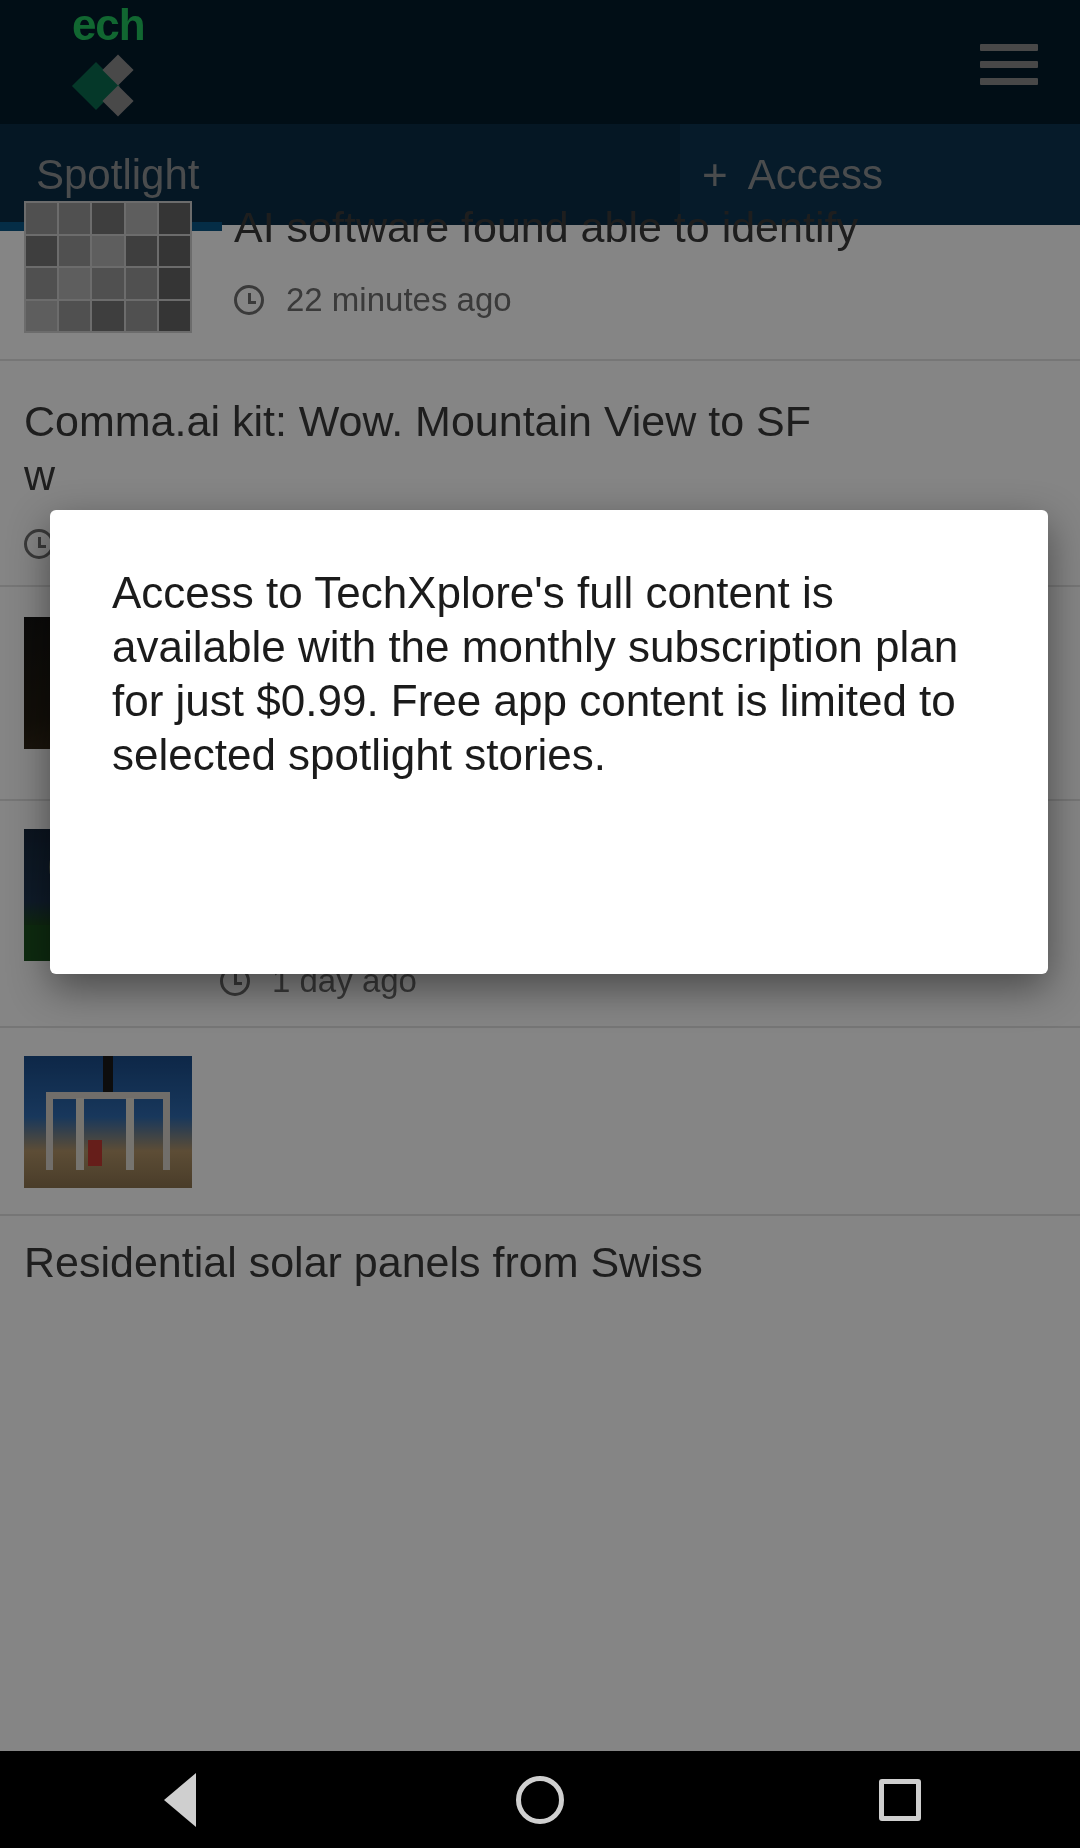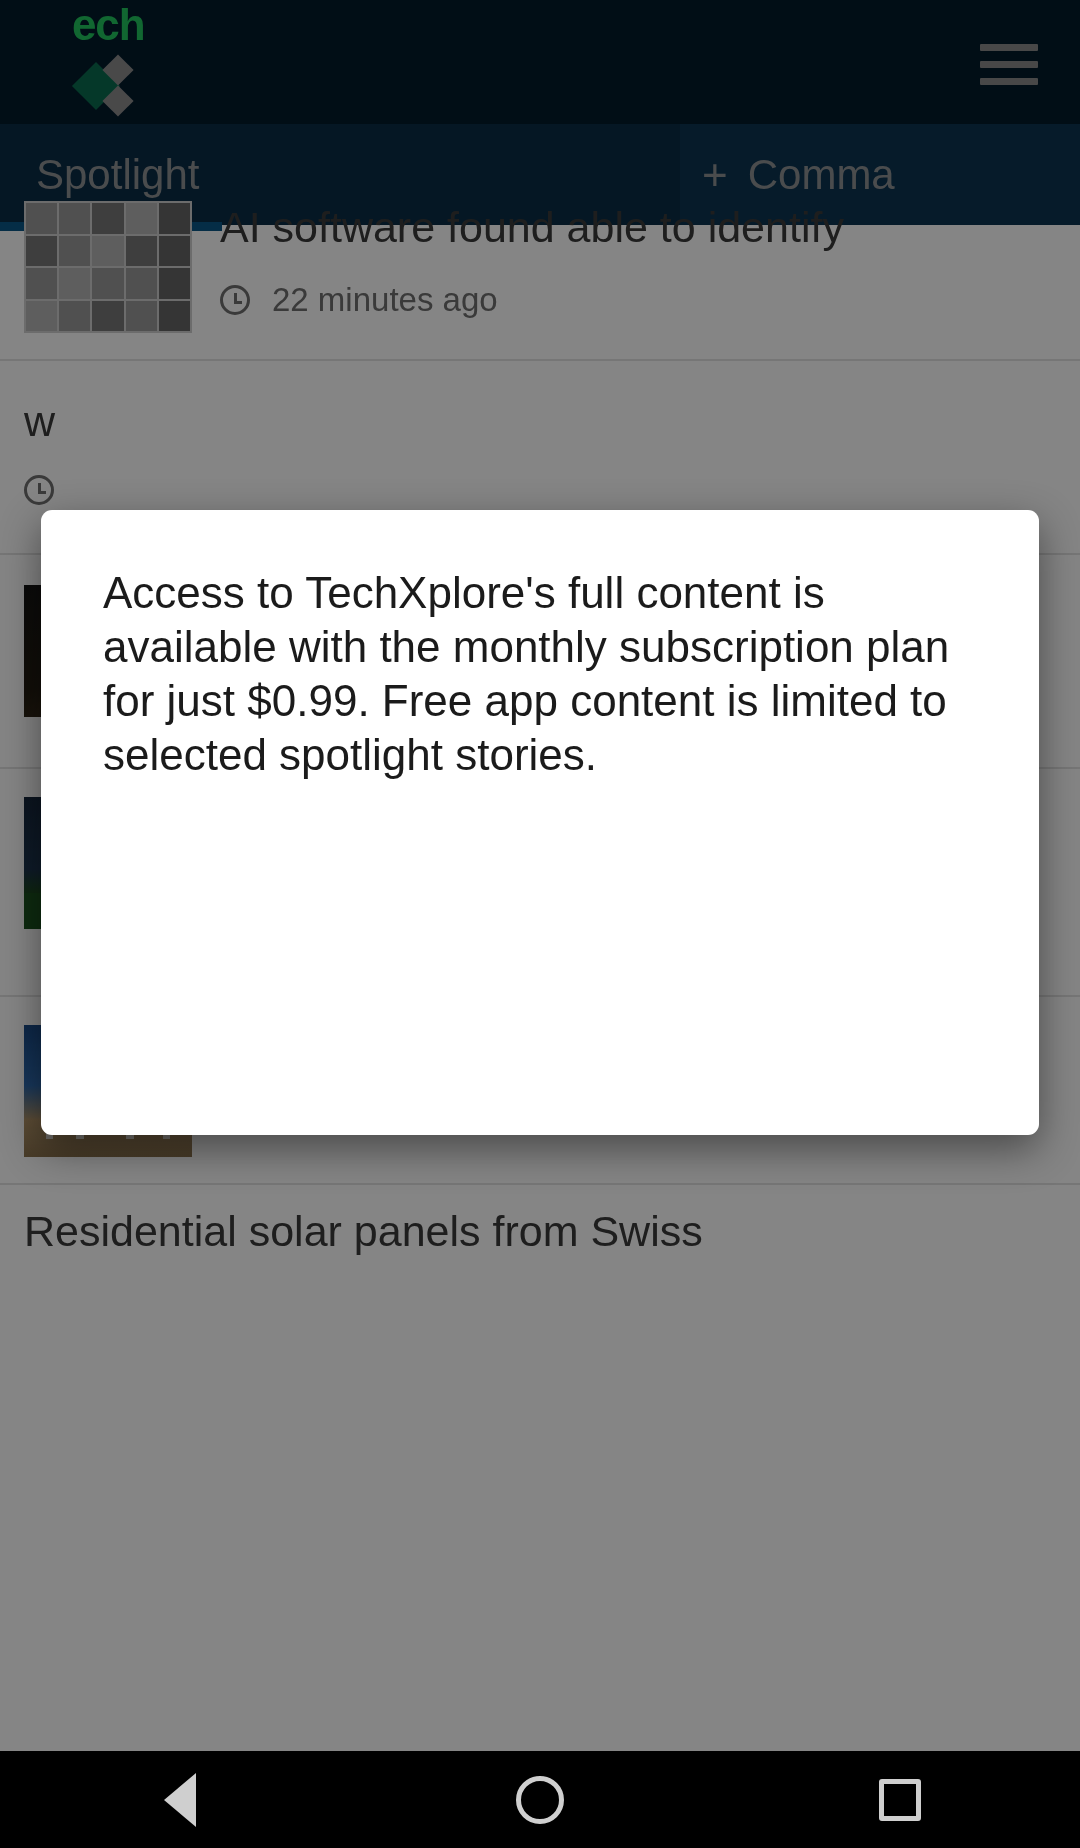--- a/index.html
+++ b/index.html
@@ -113,22 +113,22 @@
   .tn-tower .red { position:absolute; left:64px; top:84px; width:14px; height:26px; background:#c33b33; }
 
   
   .dim {
     position:absolute; top:0; left:0; width:1080px; height:1751px;
     background:rgba(0,0,0,0.48); pointer-events:none;
   }
 
   
   .dialog {
-    position:absolute; left:41px; top:510px; width:998px; height:625px;
-    background:#ffffff; border-radius:11px;
+    position:absolute; left:50px; top:510px; width:998px; height:464px;
+    background:#ffffff; border-radius:6px;
     box-shadow:0 14px 40px rgba(0,0,0,.45);
     padding:56px 50px 0 62px;
   }
   .dialog-msg {
     font-size:44px; line-height:1.23; color:#1b1b1b;
     padding-right:10px;
   }
   .dialog-actions {
     position:absolute; right:56px; bottom:168px;
     display:flex; align-items:center;
@@ -183,28 +183,28 @@
           <span></span>
       </div>
     </div>
 
     <div class="tab-bar">
       <div class="tab tab-spotlight">
         <span>Spotlight</span>
       </div>
       <div class="tab tab-manage">
         <span class="plus-icon">+</span>
-        <span>Comma</span>
+        <span>Access</span>
       </div>
     </div>
     <div class="tab-indicator"></div>
 
     <div class="list">
 
-      <div class="article" style="margin-top:-52px;">
+      <div class="article" style="margin-top:-52px;gap:14px;">
         <div class="thumb tn-faces">
           <i></i>
             <i></i>
             <i></i>
             <i></i>
             <i></i>
             <i></i>
             <i></i>
             <i></i>
             <i></i>
@@ -225,20 +225,21 @@
           <div class="art-meta">
             <span class="clock"></span>
             <span class="art-time">22 minutes ago</span>
           </div>
         </div>
       </div>
 
       <div class="article" style="padding-top:34px;">
         <div class="thumb no-img"></div>
         <div class="art-body">
+          <div class="art-title">Comma.ai kit: Wow. Mountain View to SF</div>
           <div class="art-title">w</div>
           <div class="art-meta">
             <span class="clock"></span>
             <span class="art-time"></span>
           </div>
         </div>
       </div>
 
       <div class="article" style="min-height:214px; padding-top:30px;">
         <div class="thumb tn-dark"></div>

